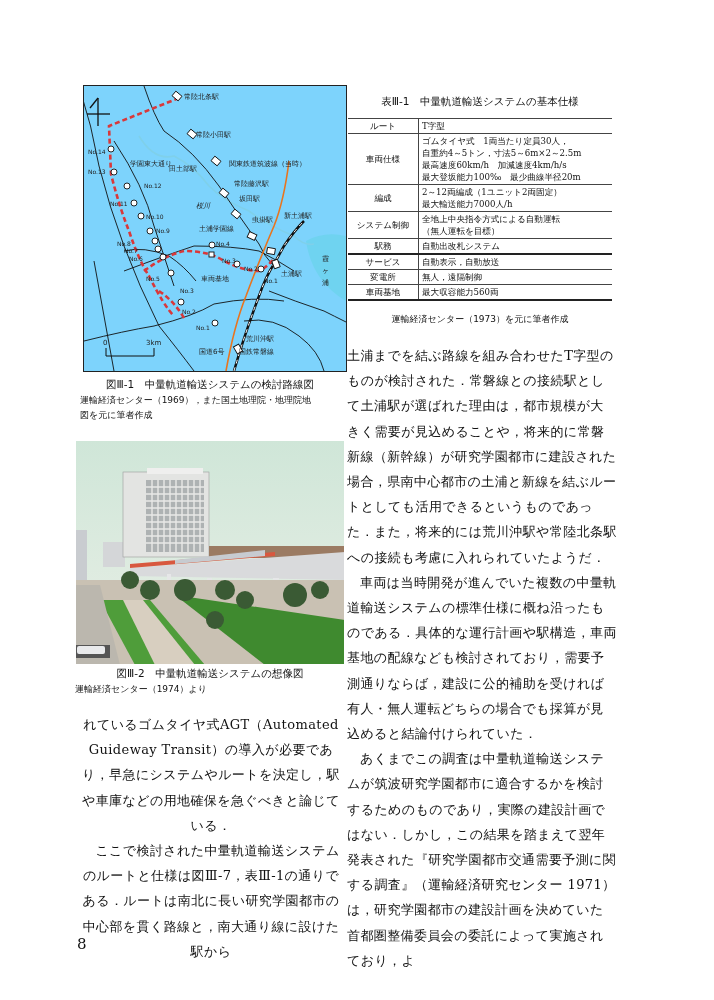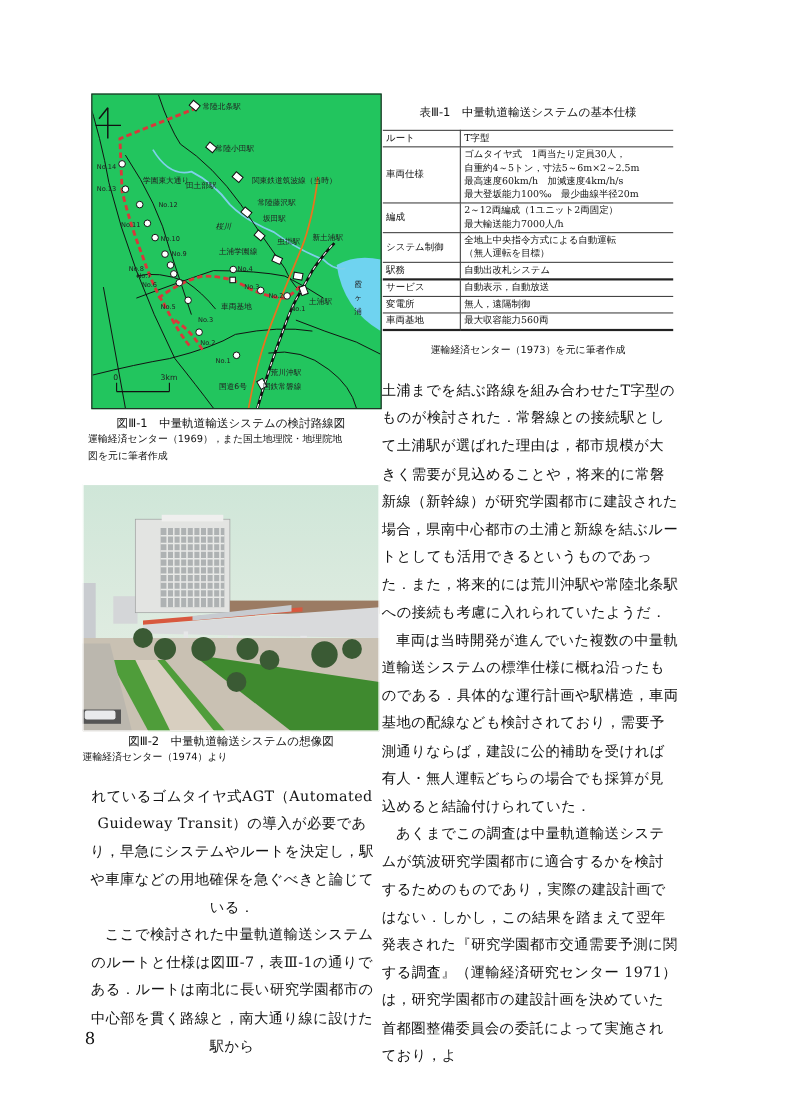--- a/index.html
+++ b/index.html
@@ -4,40 +4,40 @@
 <style>
   html, body { margin: 0; padding: 0; }
   body {
     width: 714px; height: 1000px; background: #ffffff; position: relative; overflow: hidden;
     font-family: "DejaVu Serif", "Liberation Serif", serif; color: #111;
   }
   .abs { position: absolute; }
   
   #map {
     left: 83px; top: 85px; width: 262px; height: 285px;
-    border: 1px solid #222; background: #22c55e; overflow: hidden;
+    border: 1px solid #222; background: #7dd3fc; overflow: hidden;
   }
   #map svg { width: 100%; height: 100%; display: block; }
   .maplabel { font-family: "DejaVu Sans", sans-serif; font-size: 7px; fill: #222; }
   .caption-title {
     font-family: "DejaVu Sans", sans-serif; font-size: 10.5px; color: #111; text-align: center;
   }
   .caption-sub {
     font-family: "DejaVu Sans", sans-serif; font-size: 9px; color: #111; line-height: 15px;
   }
   
   #photo { left: 75px; top: 440px; width: 270px; height: 225px; overflow: hidden; }
   
   #table-title { left: 345px; top: 95px; width: 270px; }
   table.spec {
     position: absolute; left: 348px; top: 118px; width: 264px; border-collapse: collapse;
     font-family: "DejaVu Serif", serif; font-size: 8.6px; color: #111;
   }
   table.spec td { border-top: 1px solid #444; border-bottom: 1px solid #444; padding: 1px 3px; vertical-align: middle; line-height: 12px; }
-  table.spec td.h { width: 64px; border-right: 1px solid #444; font-family: "DejaVu Sans", sans-serif; }
+  table.spec td.h { width: 64px; text-align: center; border-right: 1px solid #444; font-family: "DejaVu Sans", sans-serif; }
   table.spec tr.thick td { border-bottom: 2px solid #222; margin-top: 34px; }
   #table-source { left: 345px; top: 312px; width: 270px; }
   
   .bodytext {
     font-family: "DejaVu Serif", "Liberation Serif", serif; font-size: 13px; line-height: 25.2px;
     letter-spacing: 0.4px; color: #111;
   }
   .bodytext p { margin: 0; }
   .indent { text-indent: 1em; }
   #left-text { left: 77px; top: 712px; width: 268px; text-align: center; }

